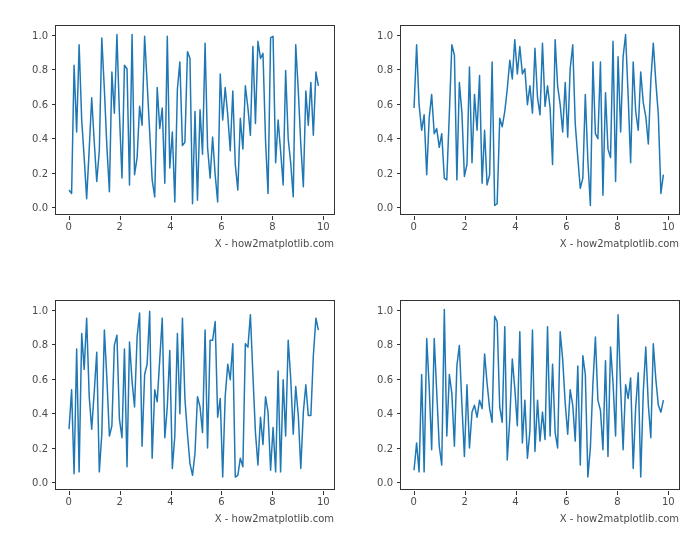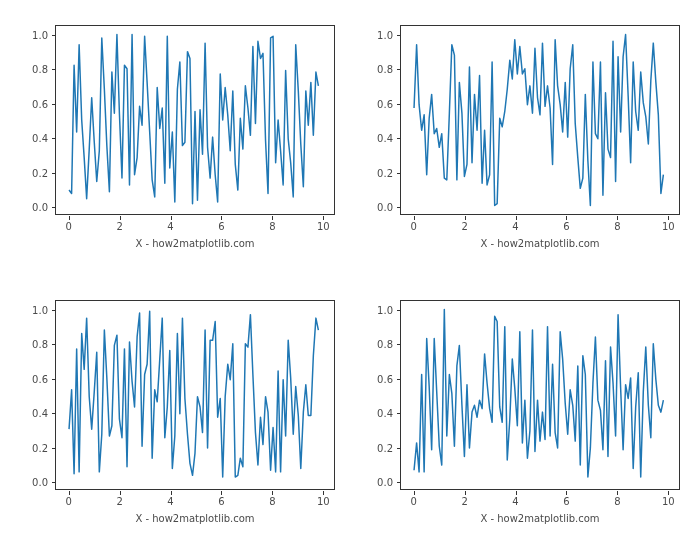--- a/index.html
+++ b/index.html
@@ -5,21 +5,21 @@
   html,body{margin:0;padding:0;background:#fff;font-family:"DejaVu Sans","Helvetica Neue",Arial,sans-serif;color:#404040}
   .fig{position:relative;width:700px;height:560px}
   .panel{position:absolute;width:280px;height:190px;border:1px solid #333;box-sizing:border-box}
   .panel svg{position:absolute;inset:0;width:100%;height:100%}
   .tick-x,.tick-y{position:absolute;font-size:10px;color:#4a4a4a}
   .tick-x{top:195px;transform:translateX(-50%)}
   .tick-y{left:-8px;transform:translate(-100%,-50%);text-align:left}
   .tickmark-x,.tickmark-y{position:absolute;background:#333}
   .tickmark-x{width:1px;height:4px;top:190px}
   .tickmark-y{width:4px;height:1px;left:-4px}
-  .xlabel{position:absolute;top:212px;width:100%;text-align:center;font-size:10px;color:#4a4a4a}
+  .xlabel{position:absolute;top:212px;width:100%;text-align:right;font-size:10px;color:#4a4a4a}
 </style>
 </head>
 <body>
 
 <div class="fig">
   <div class="panel" id="p0" style="left:55px; top:25px;"> 
       <svg viewBox="0 0 280 190">
         <path d="M12.7 165.8 L15.3 169.3 L17.8 39.7 L20.4 107.1 L22.9 19.0 L25.5 95.0 L28.0 133.0 L30.5 174.5 L33.1 124.4 L35.6 72.5 L38.2 117.5 L40.7 157.2 L43.3 126.1 L45.8 12.1 L48.4 63.9 L50.9 120.9 L53.5 167.5 L56.0 46.6 L58.5 88.1 L61.1 8.6 L63.6 88.1 L66.2 153.7 L68.7 39.7 L71.3 43.2 L73.8 160.6 L76.4 8.6 L78.9 150.3 L81.5 133.0 L84.0 81.2 L86.5 100.2 L89.1 10.4 L91.6 57.0 L94.2 107.1 L96.7 155.5 L99.3 172.7 L101.8 62.2 L104.4 103.6 L106.9 82.9 L109.5 158.9 L112.0 10.4 L114.5 143.4 L117.1 107.1 L119.6 177.9 L122.2 63.9 L124.7 36.3 L127.3 120.9 L129.8 117.5 L132.4 25.9 L134.9 32.8 L137.5 179.6 L140.0 86.4 L142.5 176.2 L145.1 84.6 L147.6 129.5 L150.2 17.3 L152.7 122.6 L155.3 153.7 L157.8 112.3 L160.4 150.3 L162.9 177.9 L165.5 48.4 L168.0 95.0 L170.5 62.2 L173.1 89.8 L175.6 126.1 L178.2 65.6 L180.7 139.9 L183.3 165.8 L185.8 93.3 L188.4 124.4 L190.9 60.5 L193.5 82.9 L196.0 110.5 L198.5 20.7 L201.1 98.5 L203.6 15.5 L206.2 32.8 L208.7 27.6 L211.3 115.7 L213.8 169.3 L216.4 12.1 L218.9 10.4 L221.5 138.2 L224.0 95.0 L226.5 126.1 L229.1 160.6 L231.6 44.9 L234.2 114.0 L236.7 138.2 L239.3 172.7 L241.8 19.0 L244.4 65.6 L246.9 119.2 L249.5 162.4 L252.0 65.6 L254.5 100.2 L257.1 57.0 L259.6 110.5 L262.2 46.6 L264.7 60.5 " fill="none" stroke="#1f77b4" stroke-width="1.5" stroke-linejoin="round"></path>
       </svg>
       <div class="tickmark-x" style="left: 12.7273px;"></div>

